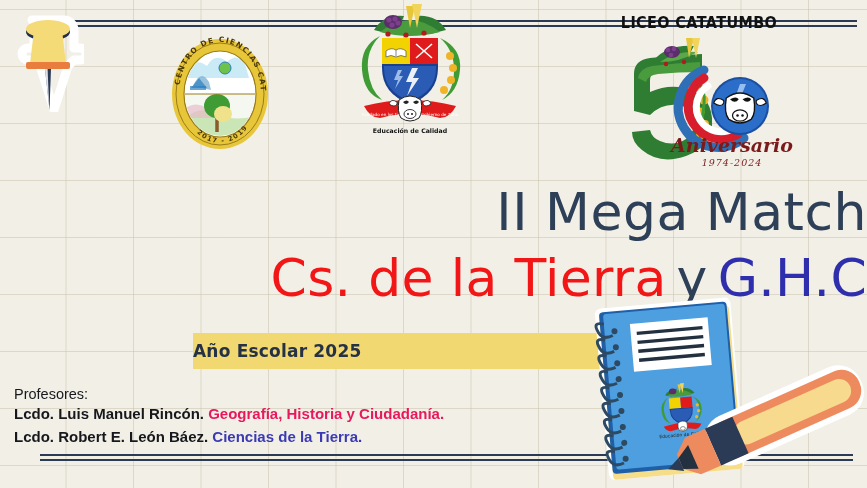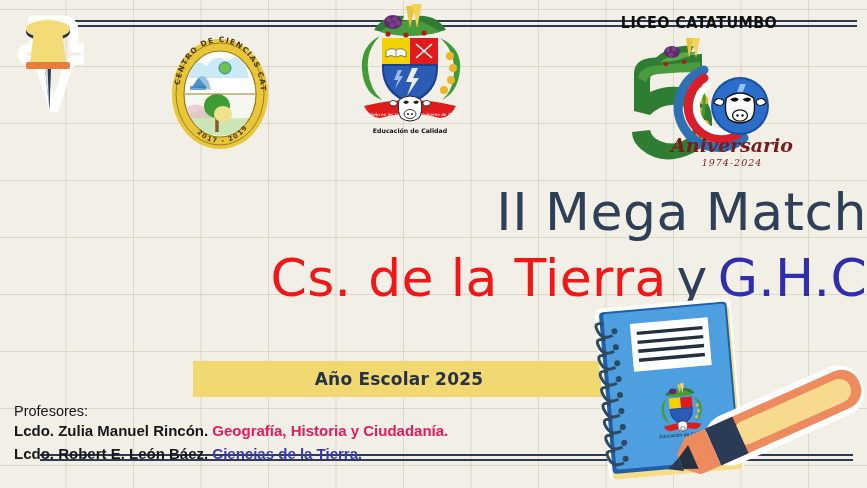--- a/index.html
+++ b/index.html
@@ -56,30 +56,30 @@
     font-size:52px;line-height:1;letter-spacing:.3px;
     font-family:"DejaVu Sans",sans-serif;font-weight:400;margin-left:30px;
   }
   .t-red{color:#f21616;}
   .t-navy{color:#2e4057;}
   .t-indigo{color:#2f2fae;}
 
   
   #year-banner{
     position:absolute;left:193px;top:333px;width:412px;height:36px;
-    background:#f2d871;display:flex;align-items:center;justify-content:center;margin-top:28px;
+    background:#f2d871;display:flex;align-items:center;
   }
   #year-banner span{
     font-size:17px;font-weight:bold;color:#253246;letter-spacing:.2px;
     font-family:"DejaVu Sans",sans-serif;
   }
 
   
   #professors{
-    position:absolute;left:14px;top:402px;
+    position:absolute;left:14px;top:385px;
     font-family:"Liberation Sans",sans-serif;
   }
   #prof-heading{font-size:14.5px;color:#16181c;line-height:1.25;}
   .prof-line{font-size:15px;font-weight:bold;color:#16181c;line-height:1.5;white-space:nowrap;}
   .subj-ghc{color:#e8185c;margin-top:34px;}
   .subj-cdt{color:#3a3ab5;text-align:center;}
 
   
   #stationery{position:absolute;left:588px;top:296px;width:279px;height:192px;}
 </style>
@@ -265,21 +265,21 @@
     <span class="t-red">Cs. de la Tierra</span><span class="t-navy" style="padding:0 10px;">y</span><span class="t-indigo">G.H.C</span>
   </div>
 
   <div id="year-banner">
     <span>Año Escolar 2025</span>
   </div>
 
   <div id="professors">
     <div id="prof-heading">Profesores:</div>
     <div class="prof-line">
-      <span>Lcdo. Zulia Manuel Rincón.</span><span class="subj-ghc"> Geografía, Historia y Ciudadanía.</span>
+      <span>Lcdo. Luis Manuel Rincón.</span><span class="subj-ghc"> Geografía, Historia y Ciudadanía.</span>
     </div>
     <div class="prof-line">
       <span>Lcdo. Robert E. León Báez.</span><span class="subj-cdt"> Ciencias de la Tierra.</span>
     </div>
   </div>
 
   <div id="stationery">
     <svg viewBox="0 0 279 192" width="279" height="192">
 
       <g transform="rotate(-5 90 96)">

